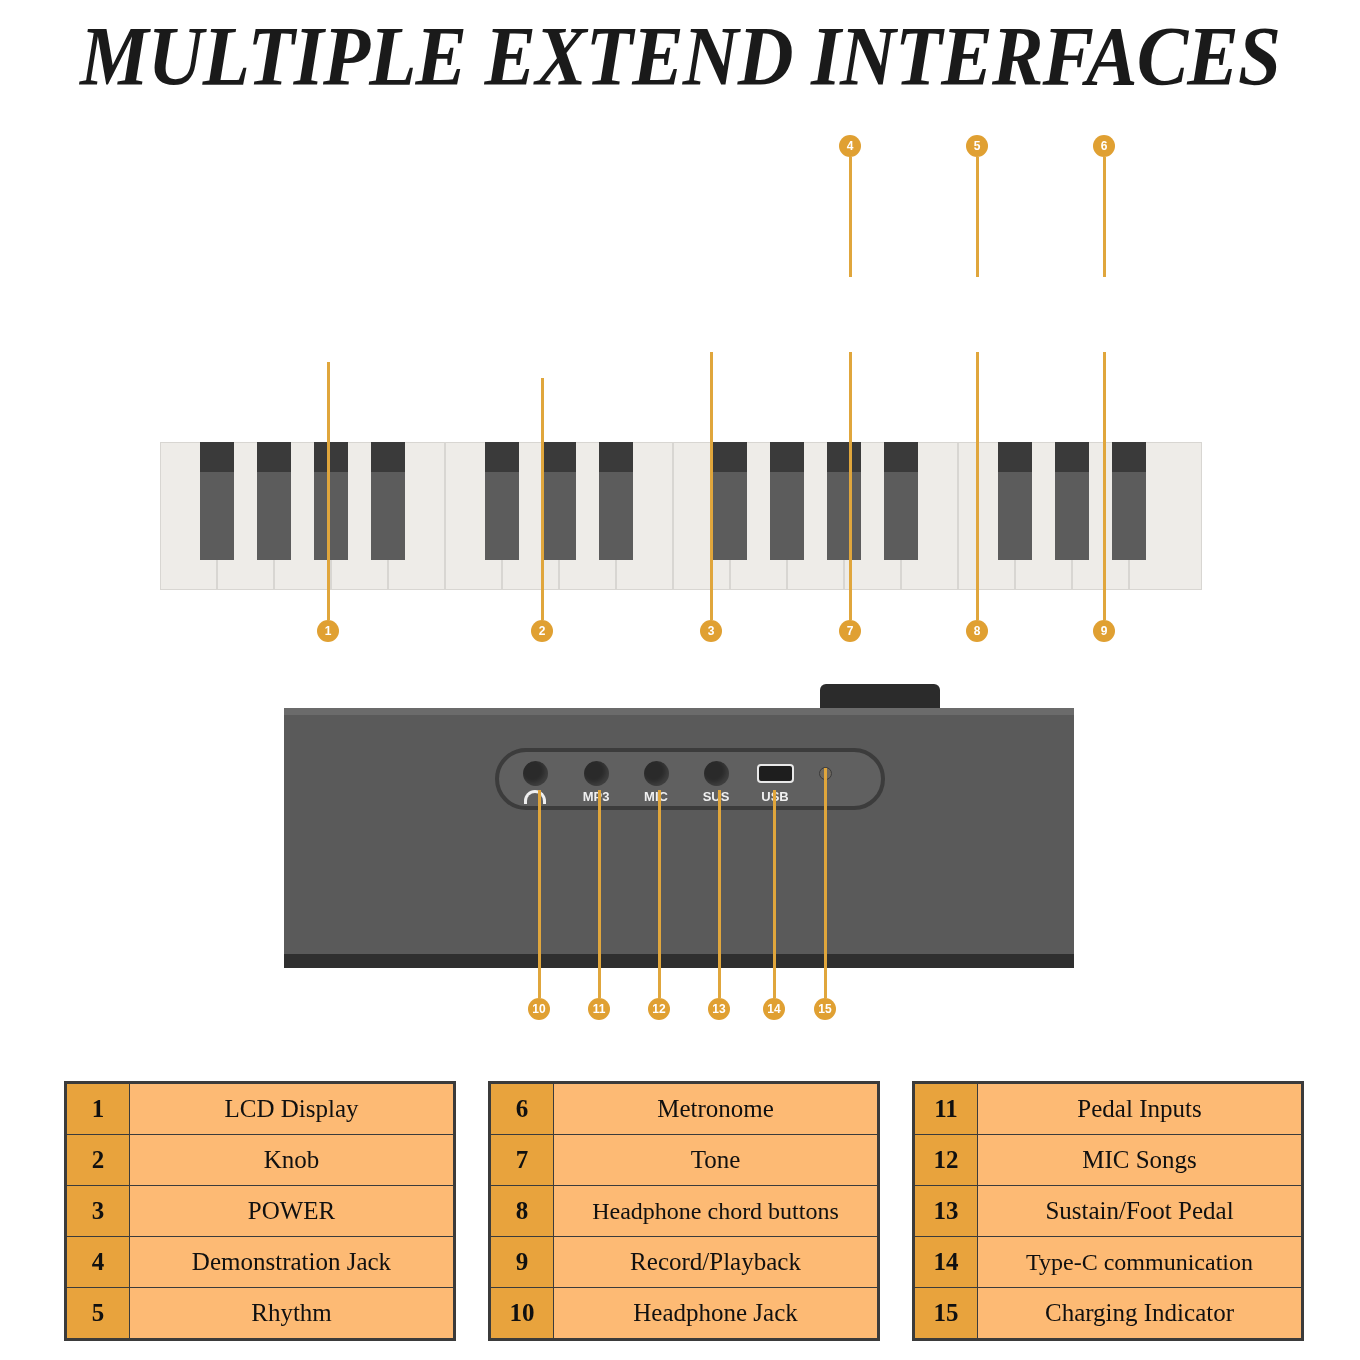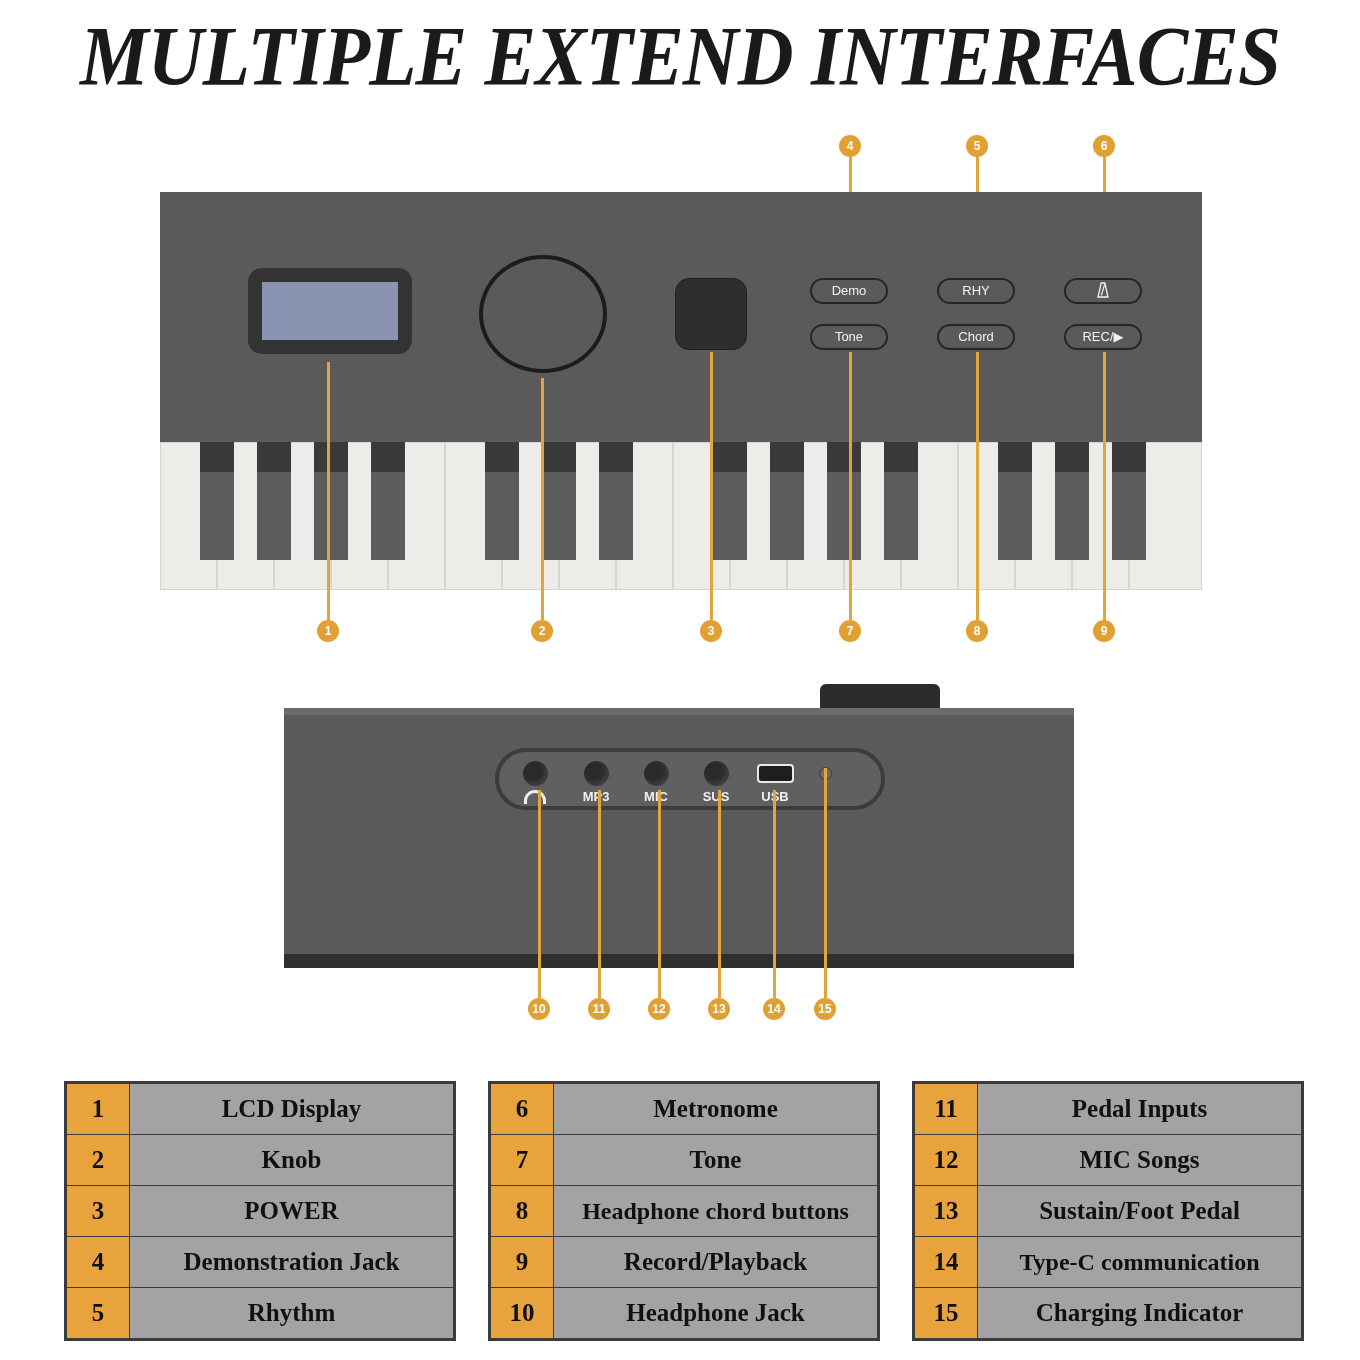--- a/index.html
+++ b/index.html
@@ -280,65 +280,39 @@
     color: #101010;
     text-align: center;
     padding: 0;
   }
   .legend-num {
     width: 62px;
     background: #e8a33d;
     font-weight: bold;
   }
   .legend-label {
-    background: #a3a3a3;
-    font-weight: bold;
+    background: #fdba74;
   }
 </style>
 </head>
 <body>
 
 <div id="page-title">MULTIPLE EXTEND INTERFACES</div>
 
 <div class="badge" style="left:839px; top:135px;">4</div>
 <div class="callout-line" style="left:849px; top:157px; height:120px;"></div>
 
 <div class="badge" style="left:966px; top:135px;">5</div>
 <div class="callout-line" style="left:976px; top:157px; height:120px;"></div>
 
 <div class="badge" style="left:1093px; top:135px;">6</div>
 <div class="callout-line" style="left:1103px; top:157px; height:120px;"></div>
 
 <div id="front-unit">
 
-  <div id="control-panel">
-
-    <div id="lcd-display">
-      <div id="lcd-screen"></div>
-    </div>
-
-    <div id="knob"></div>
-
-    <div id="power-button"></div>
-
-    <div class="pill" style="left:650px; top:86px;">Demo</div>
-    <div class="pill" style="left:777px; top:86px;">RHY</div>
-    <div class="pill" style="left:904px; top:86px;">
-      <span class="metro-glyph">
-        <svg width="12" height="16" viewBox="0 0 12 16">
-          <polygon points="4.2,1 7.8,1 11,15 1,15" fill="none" stroke="#f2f2f2" stroke-width="1.3"></polygon>
-          <line x1="7.6" y1="2.5" x2="4.3" y2="13.5" stroke="#f2f2f2" stroke-width="1.1"></line>
-        </svg>
-      </span>
-    </div>
-
-    <div class="pill" style="left:650px; top:132px;">Tone</div>
-    <div class="pill" style="left:777px; top:132px;">Chord</div>
-    <div class="pill" style="left:904px; top:132px;">REC/▶</div>
-  </div>
 
   <div id="keybed">
     <div class="wkey" style="left:0px;   width:57px;"></div>
     <div class="wkey" style="left:57px;  width:57px;"></div>
     <div class="wkey" style="left:114px; width:57px;"></div>
     <div class="wkey" style="left:171px; width:57px;"></div>
     <div class="wkey" style="left:228px; width:57px;"></div>
     <div class="wkey" style="left:285px; width:57px;"></div>
     <div class="wkey" style="left:342px; width:57px;"></div>
     <div class="wkey" style="left:399px; width:57px;"></div>

